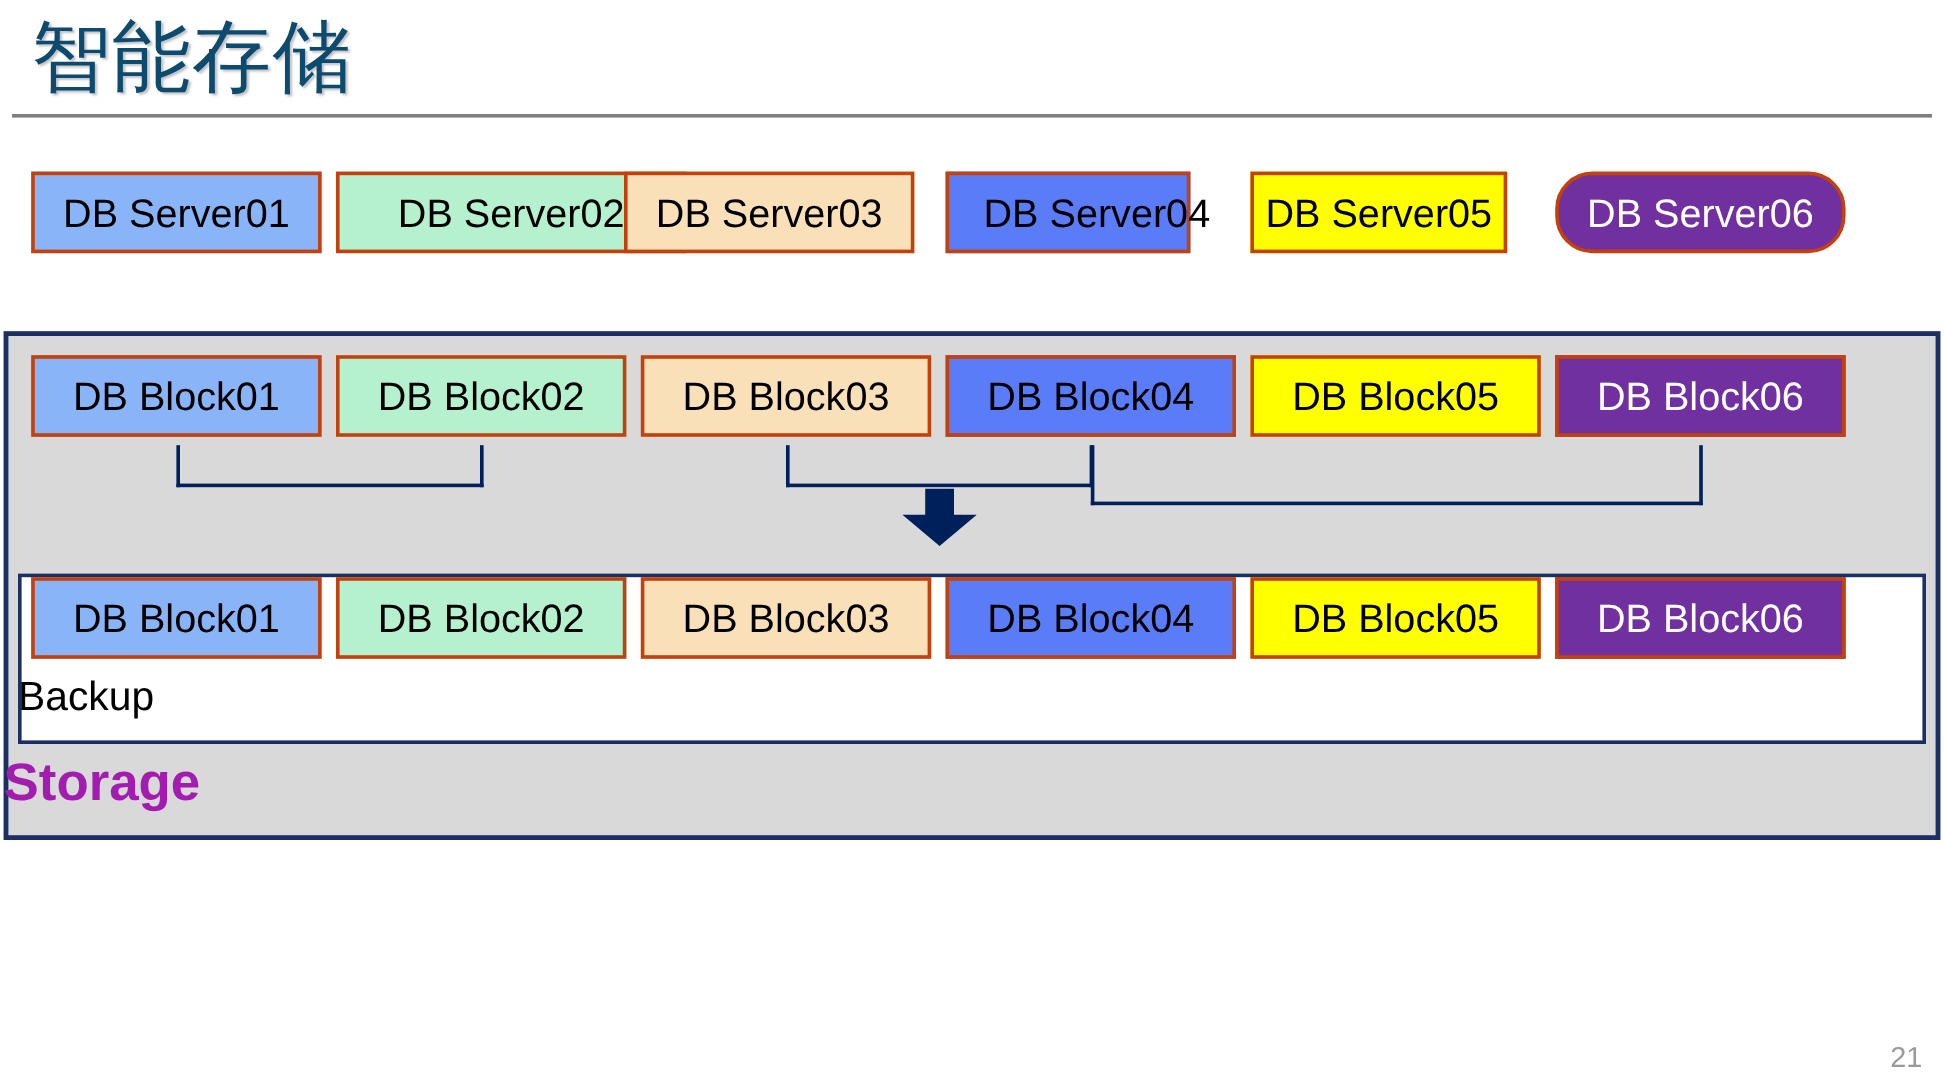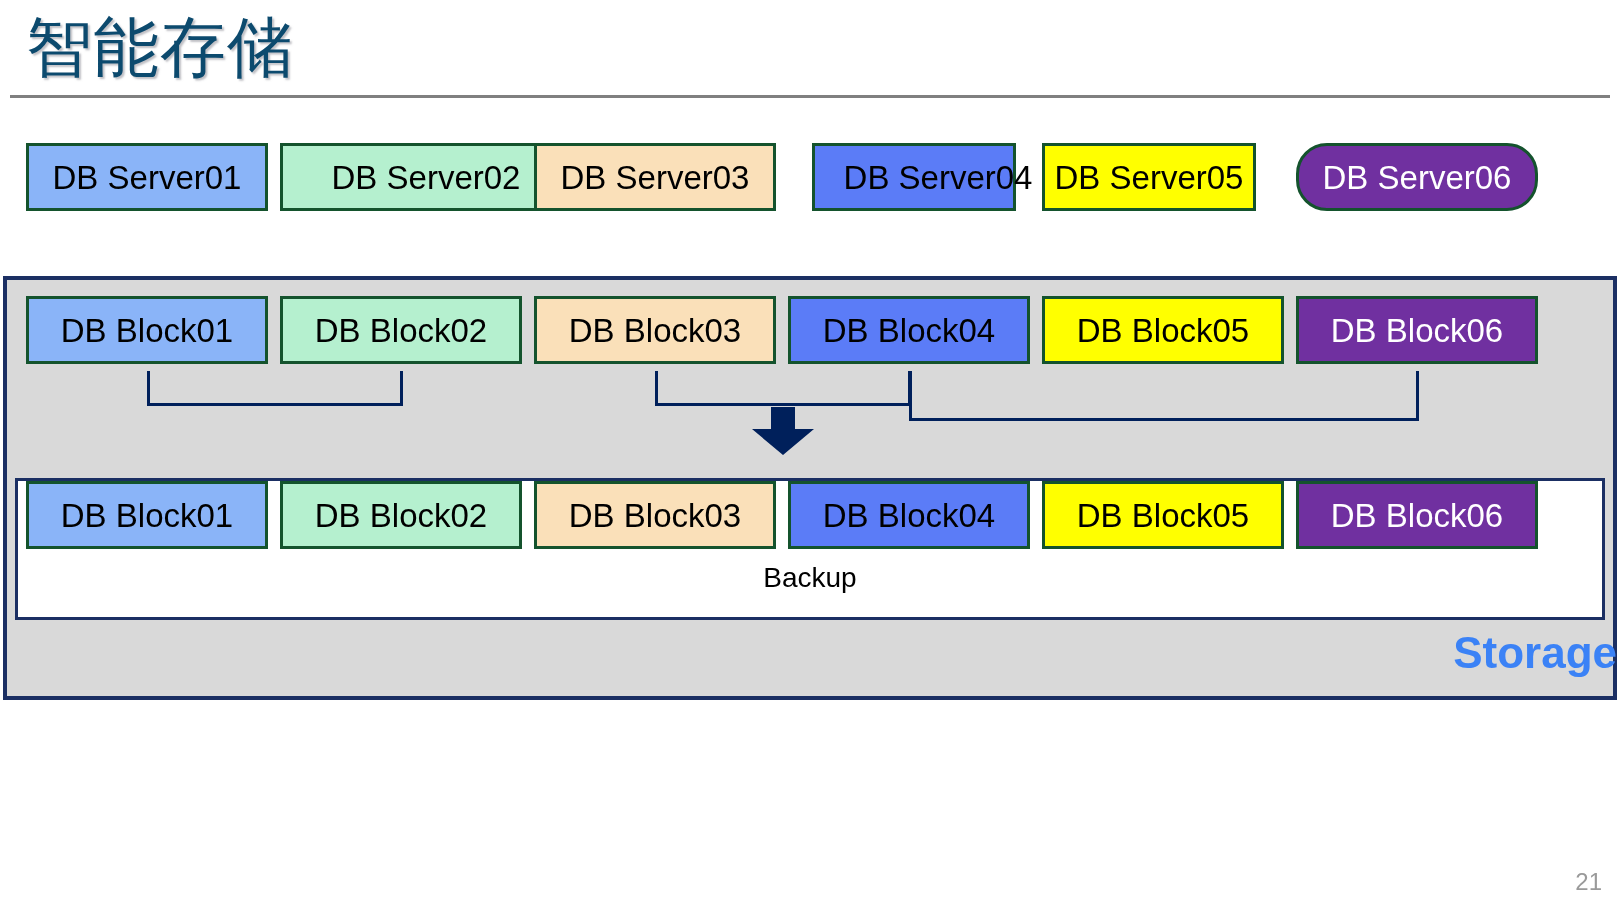--- a/index.html
+++ b/index.html
@@ -34,21 +34,21 @@
     left: 10px;
     top: 95px;
     width: 1600px;
     height: 3px;
     background: #808080;
   }
 
   
   .box {
     position: absolute;
-    border: 3px solid #14532d;
+    border: 3px solid #c2410c;
     box-sizing: border-box;
     display: flex;
     align-items: center;
     justify-content: center;
     font-size: 33px;
     line-height: 1;
     white-space: nowrap;
     color: #000000;
   }
   .box.white-text { color: #ffffff; }
@@ -97,35 +97,34 @@
     border: 3px solid #1b2f63;
     box-sizing: border-box;
     background: #ffffff;
   }
   #backup-row .box { top: 481px; height: 68px; }
   #backup-label {
     position: absolute;
     left: 15px;
     top: 562px;
     width: 1590px;
-    text-align: center;
-    font-size: 28px;
+    font-size: 34px;
     color: #000000;
   }
 
   
   #storage-label {
     position: absolute;
     left: 3px;
     top: 628px;
     width: 1614px;
-    text-align: right;
+    text-align: left;
     font-size: 44px;
     font-weight: bold;
-    color: #3b82f6;
+    color: #a21caf;
   }
 
   
   #footer-lines {
     position: absolute;
     left: 0;
     top: 735px;
     width: 1560px;
     text-align: center;
     font-size: 48px;
@@ -142,22 +141,22 @@
 </style>
 </head>
 <body>
 
 <div id="slide-title">智能存储</div>
 <div id="title-rule"></div>
 
 <div id="server-row">
     <div class="box" style="left: 26px; width: 242px; background: rgb(138, 180, 248); color: rgb(0, 0, 0);">DB Server01</div>
     <div class="box" style="left: 280px; width: 292px; background: rgb(181, 240, 207); color: rgb(0, 0, 0);">DB Server02</div>
-    <div class="box" style="left: 534px; width: 242px; background: rgb(250, 224, 185); color: rgb(0, 0, 0);">DB Server03</div>
-    <div class="box" style="left: 812px; width: 204px; background: rgb(91, 124, 247); color: rgb(0, 0, 0); padding-left: 48px;">DB Server04</div>
+    <div class="box" style="left: 520px; width: 242px; background: rgb(250, 224, 185); color: rgb(0, 0, 0);">DB Server03</div>
+    <div class="box" style="left: 788px; width: 204px; background: rgb(91, 124, 247); color: rgb(0, 0, 0); padding-left: 48px;">DB Server04</div>
     <div class="box" style="left: 1042px; width: 214px; background: rgb(255, 255, 0); color: rgb(0, 0, 0);">DB Server05</div>
     <div class="box white-text" style="left: 1296px; width: 242px; background: rgb(112, 48, 160); color: rgb(255, 255, 255); border-radius: 31px;">DB Server06</div>
   </div>
 
 <div id="storage-container"></div>
 
 <div id="connectors">
     <div class="bracket" style="left: 147px; top: 371px; width: 256px; height: 35px;"></div>
     <div class="bracket" style="left: 655px; top: 371px; width: 256px; height: 35px;"></div>
     <div class="bracket" style="left: 909px; top: 371px; width: 510px; height: 50px;"></div>

